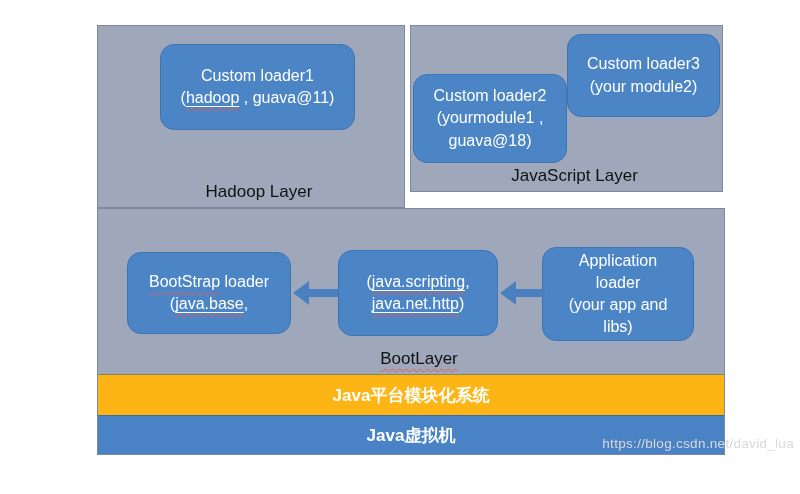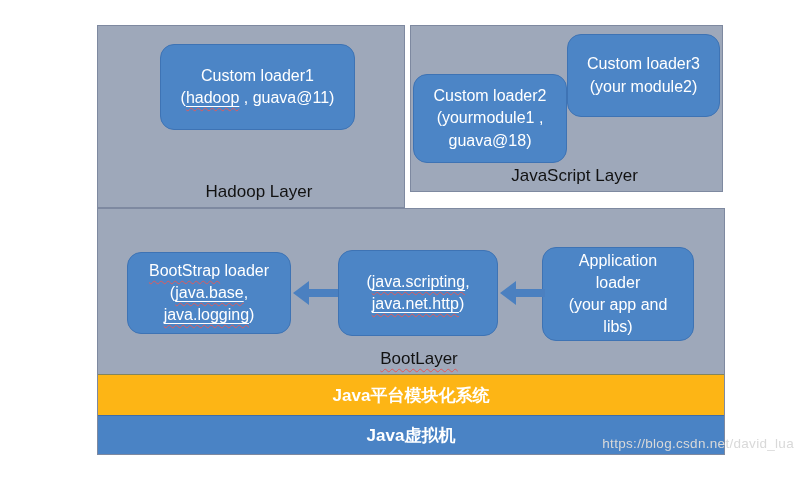--- a/index.html
+++ b/index.html
@@ -59,21 +59,20 @@
         <div><span>(your module2)</span></div>
       </div>
     <div class="panel-label">JavaScript Layer</div>
   </div>
 
   <div id="boot-panel">
     <div id="boot-gray">
       <div class="bluebox" id="bootstrap-box">
           <div><span class="sq">BootStrap</span><span> loader</span></div>
           <div><span>(</span><span class="u"><span class="sq">java.base</span></span><span>,</span></div>
-          <div><span class="u"><span class="sq">java.logging</span></span><span>)</span></div>
         </div>
       <div class="bluebox" id="platform-box">
           <div><span>(</span><span class="u"><span class="sq">java.scripting</span></span><span>,</span></div>
           <div><span class="u"><span class="sq">java.net.http</span></span><span>)</span></div>
         </div>
       <div class="bluebox" id="application-box">
           <div><span>Application</span></div>
           <div><span>loader</span></div>
           <div><span>(your app and</span></div>
           <div><span>libs)</span></div>

